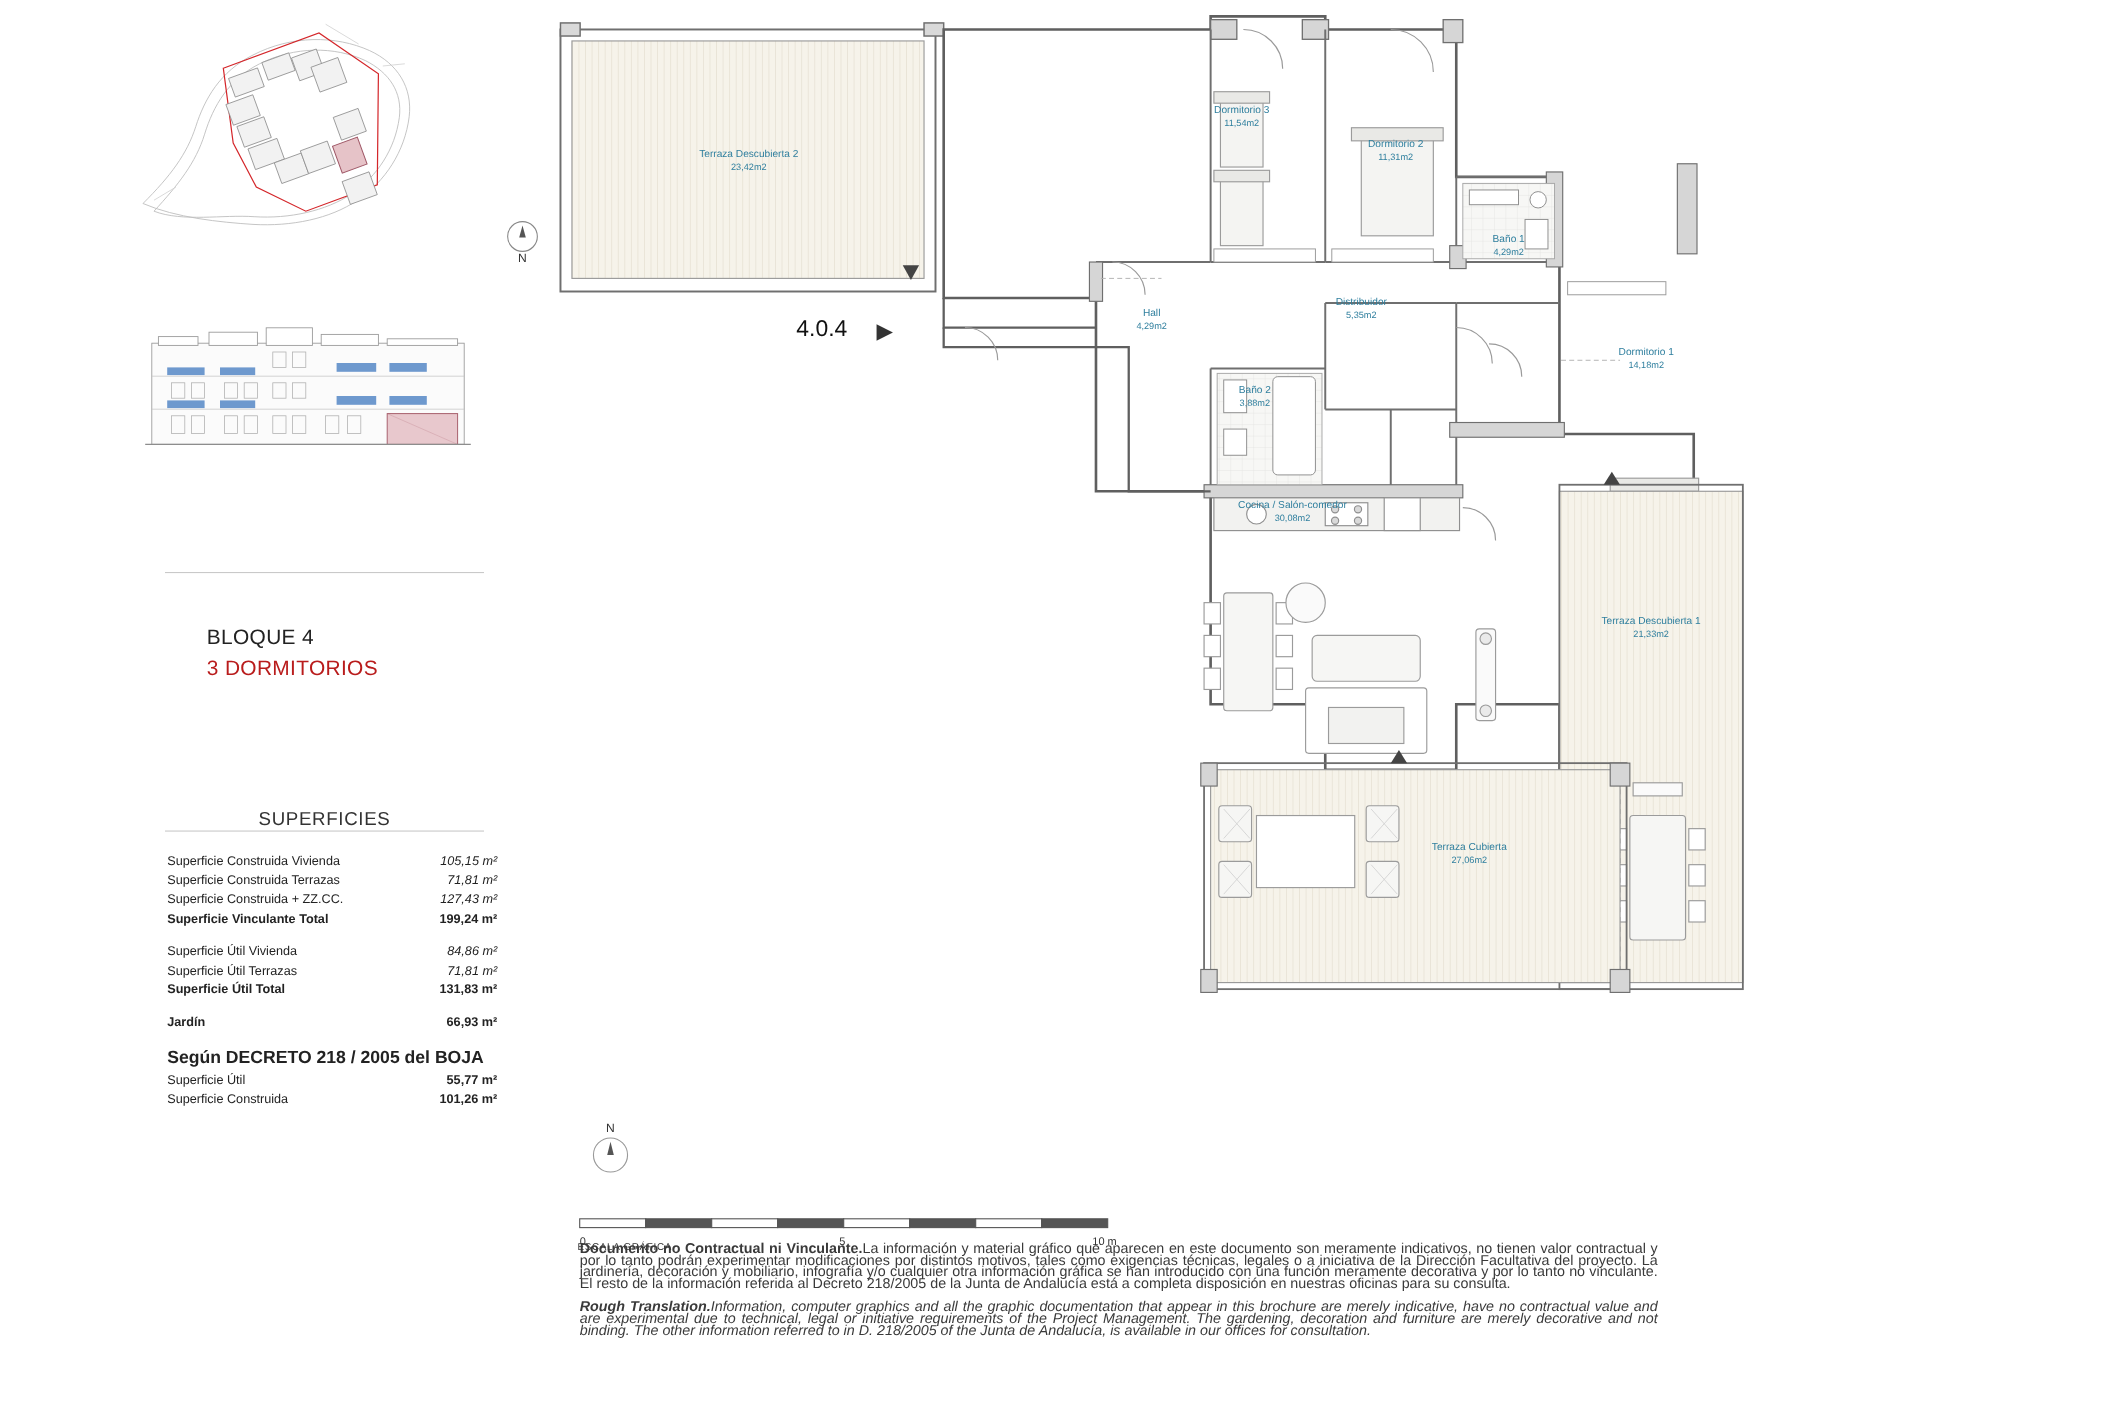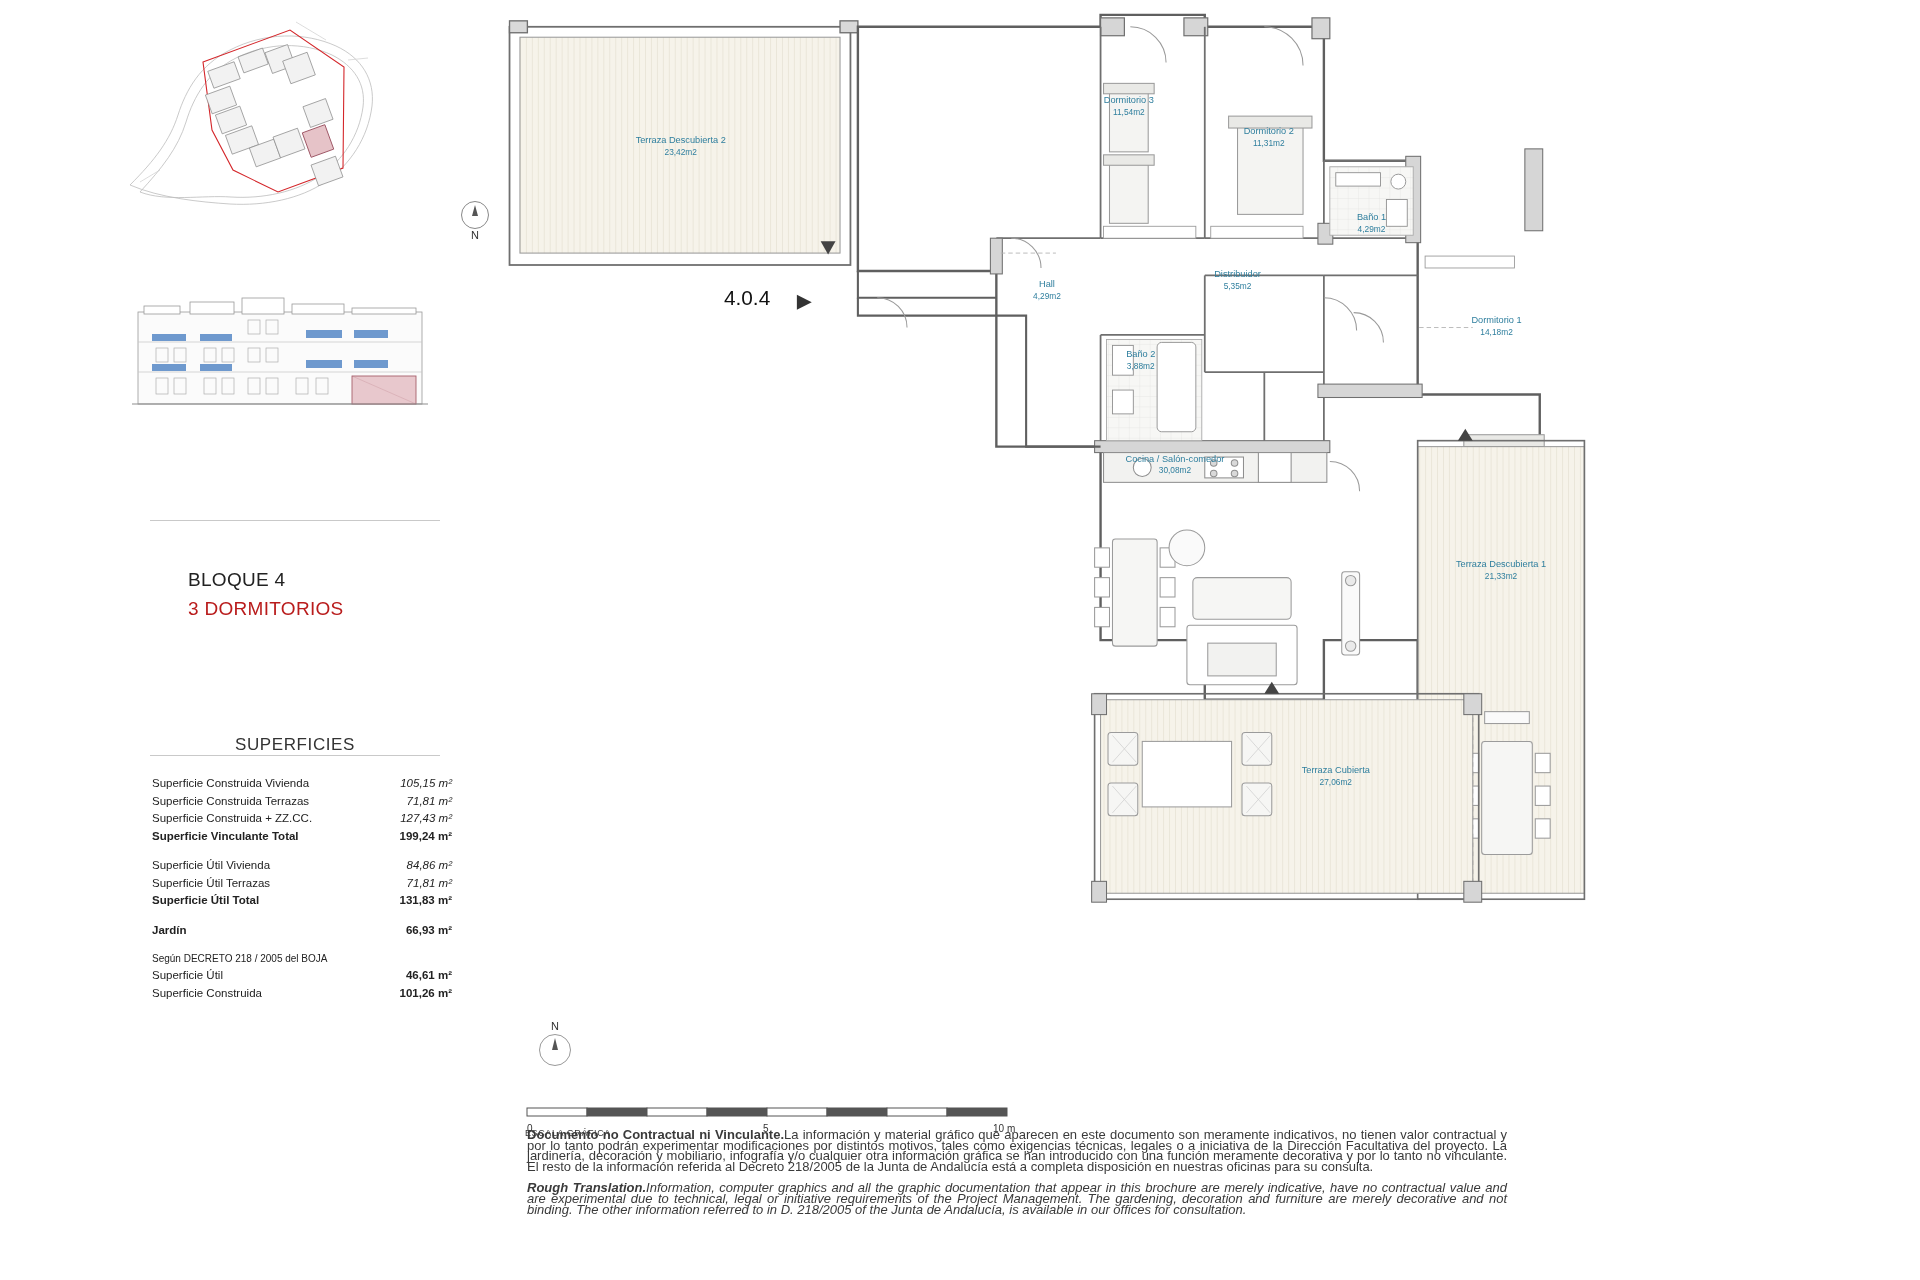--- a/index.html
+++ b/index.html
@@ -41,21 +41,21 @@
   .surf-line-top{position:absolute;left:90px;top:755px;width:290px;height:1px;background:#c9c9c9;}
 
   .surf-table{position:absolute;left:92px;top:775px;width:300px;font-size:11.5px;color:#222;}
   .surf-row{display:flex;justify-content:space-between;line-height:17.5px;}
   .surf-row .lbl{font-style:normal;}
   .surf-row .val{font-style:italic;text-align:right;min-width:76px;}
   .surf-row.bold .lbl,.surf-row.bold .val{font-weight:bold;font-style:normal;}
   .surf-gap{height:12px;}
   .surf-row.bold .val{font-style:normal;}
 
-  .decreto{margin-top:14px;font-size:10px;font-weight:normal;}
+  .decreto{margin-top:14px;font-size:16px;font-weight:bold;}
   .decreto-rows{margin-top:3px;}
 
   
   .plan{position:absolute;left:430px;top:0;width:1490px;height:1280px;}
   .plan svg{display:block;}
 
   
   .scale-block{position:absolute;left:525px;top:1020px;width:600px;}
   .north2{position:absolute;left:0px;top:0px;width:60px;text-align:center;}
   .north2 .n-lbl{font-size:11px;color:#333;}
@@ -223,21 +223,21 @@
       <div class="surf-row bold">
         <span class="lbl">Jardín</span>
         <span class="val">66,93 m²</span>
       </div>
 
       <div class="decreto">Según DECRETO 218 / 2005 del BOJA</div>
 
       <div class="decreto-rows">
         <div class="surf-row">
           <span class="lbl">Superficie Útil</span>
-          <span class="val" style="font-weight:bold;font-style:normal;">46,61 m²</span>
+          <span class="val" style="font-weight:bold;font-style:normal;">55,77 m²</span>
         </div>
         <div class="surf-row">
           <span class="lbl">Superficie Construida</span>
           <span class="val" style="font-weight:bold;font-style:normal;">101,26 m²</span>
         </div>
       </div>
     </div>
   </div>
 
   <div class="plan">

